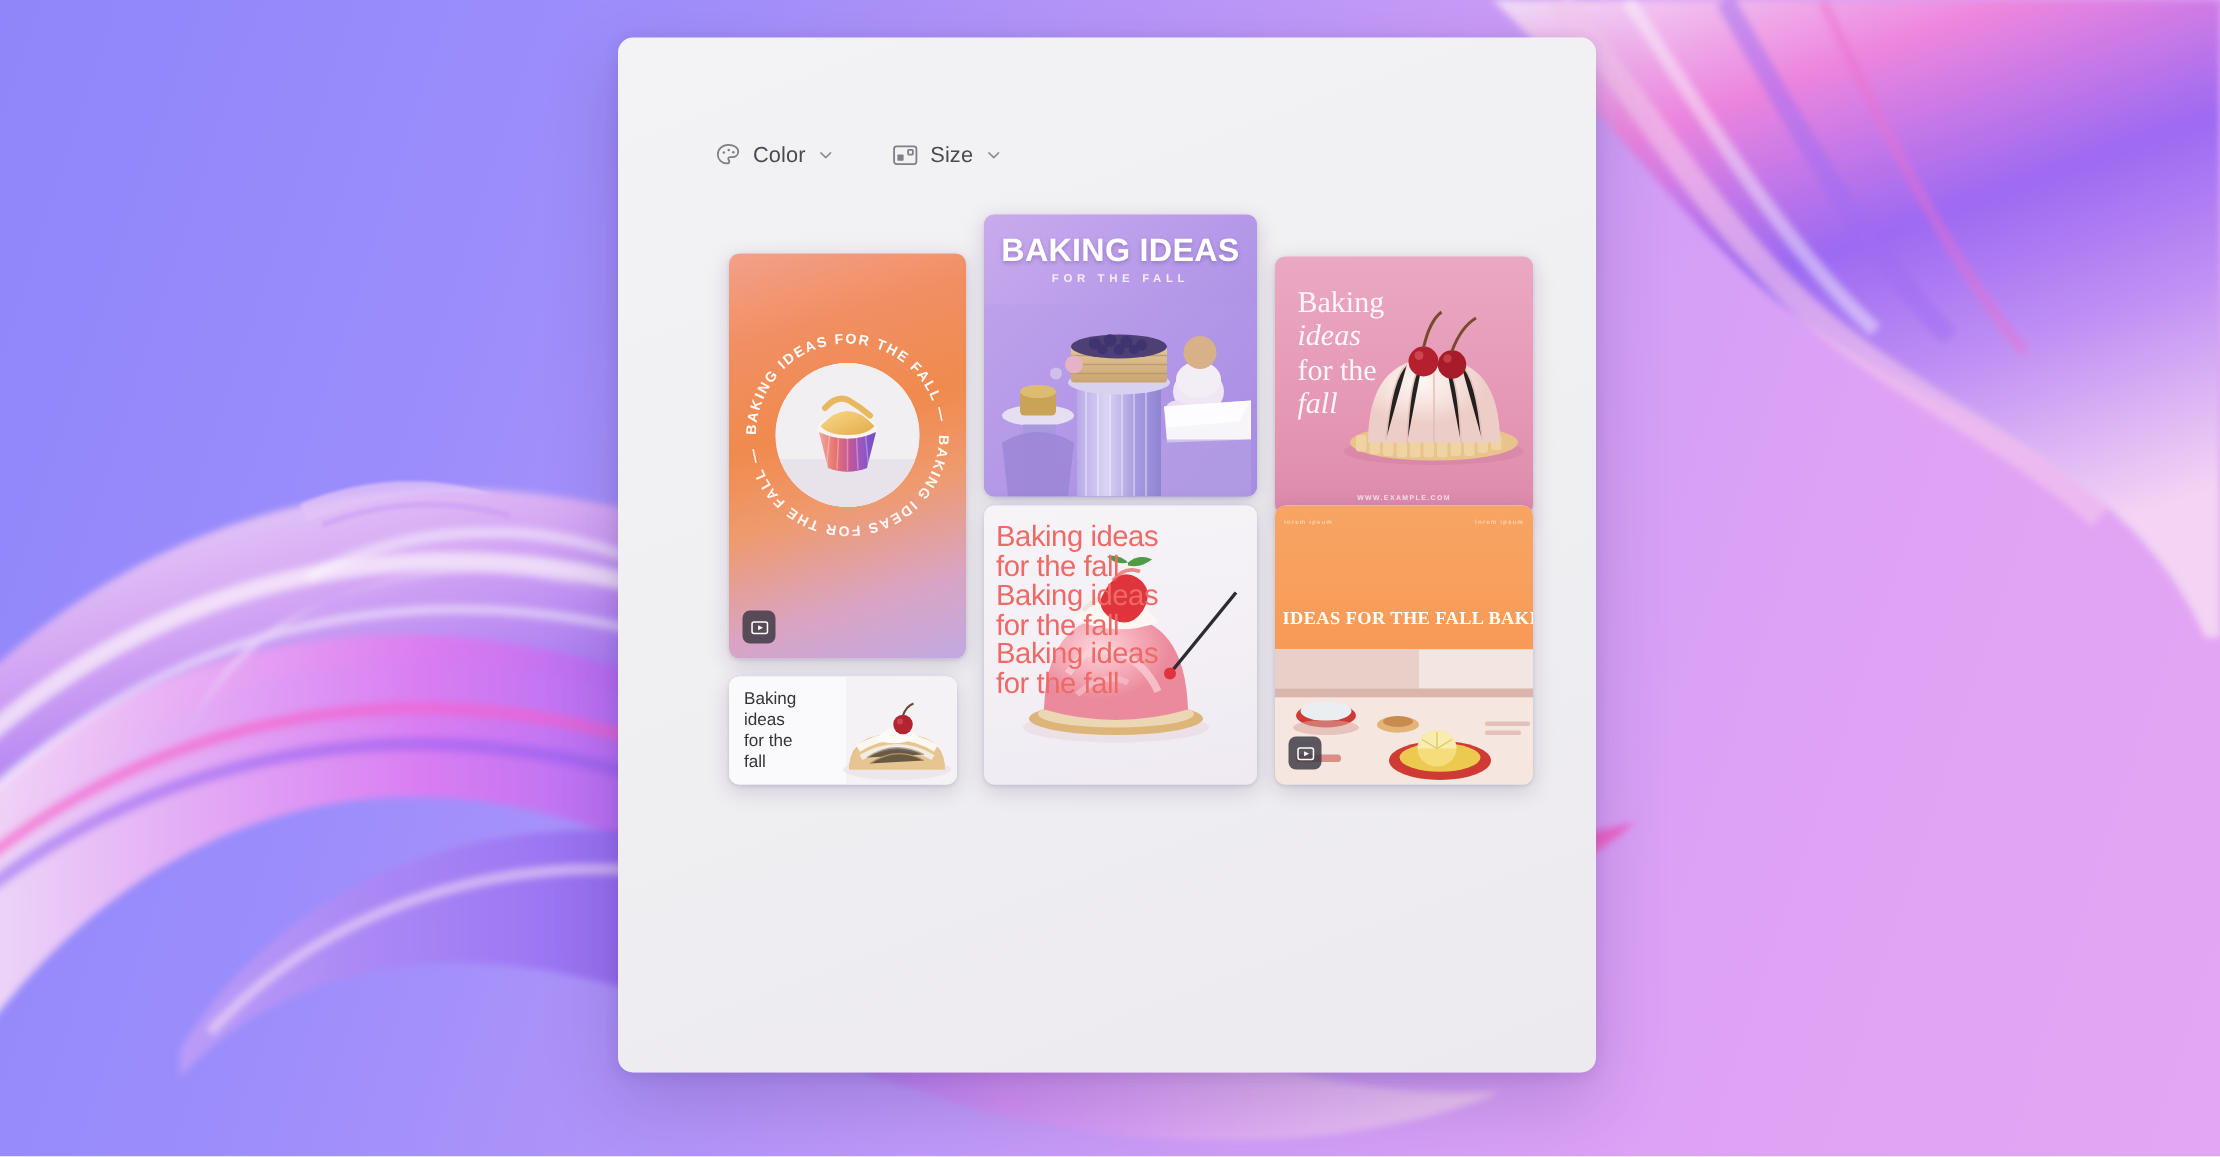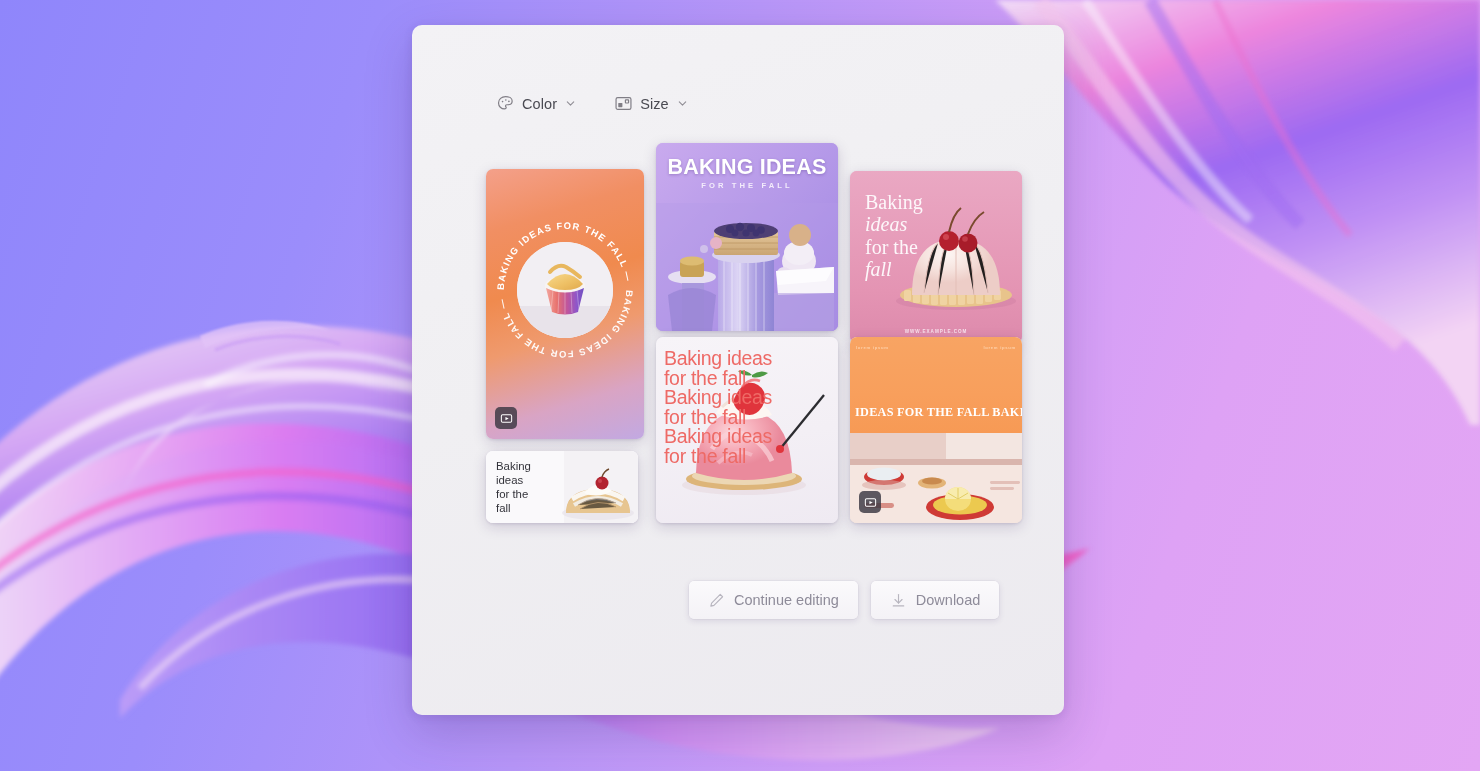--- a/index.html
+++ b/index.html
@@ -35,21 +35,21 @@
     height: 690px;
     background: linear-gradient(160deg, #f3f2f5 0%, #f0eff2 45%, #eceaef 100%);
     border-radius: 10px;
     box-shadow: 0 18px 48px rgba(60, 30, 110, 0.22),
                 0 2px 10px rgba(60, 30, 110, 0.12);
   }
 
   
   #toolbar {
     position: absolute;
-    left: 80px;
+    left: 60px;
     top: 64px;
     display: flex;
     align-items: flex-end;
     gap: 30px;
   }
   .tool-btn {
     display: flex;
     align-items: center;
     gap: 7px;
     background: transparent;
@@ -598,32 +598,15 @@
         <div class="white-head">
           <span>Baking</span>
           <span>ideas</span>
           <span>for the</span>
           <span>fall</span>
         </div>
       </div>
 
     </div>
 
-    <div id="actions">
-      <button class="act-btn">
-        <svg class="act-ico" viewBox="0 0 24 24" fill="none" stroke="#8e8b99" stroke-width="1.6" stroke-linecap="round" stroke-linejoin="round">
-          <path d="M17.3 3.4 L20.6 6.7 L8.4 18.9 L4 20 L5.1 15.6 Z"></path>
-        </svg>
-        <span>Continue editing</span>
-      </button>
-
-      <button class="act-btn">
-        <svg class="act-ico" viewBox="0 0 24 24" fill="none" stroke="#8e8b99" stroke-width="1.6" stroke-linecap="round" stroke-linejoin="round">
-          <line x1="12" y1="3.6" x2="12" y2="15.4"></line>
-          <polyline points="7,10.6 12,15.6 17,10.6"></polyline>
-          <line x1="4.6" y1="19.6" x2="19.4" y2="19.6"></line>
-        </svg>
-        <span>Download</span>
-      </button>
-    </div>
 
   </div>
 </div>
 
 </body></html>

